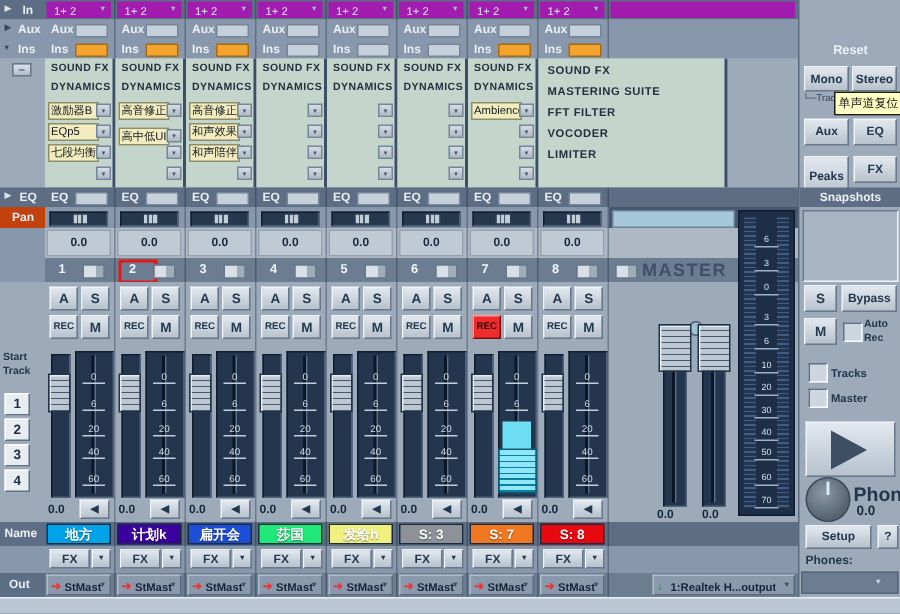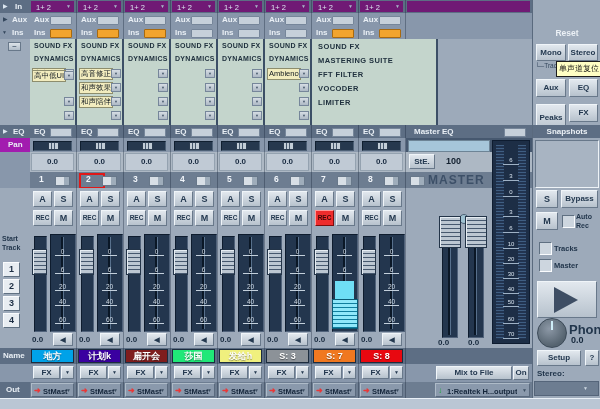--- a/index.html
+++ b/index.html
@@ -24,21 +24,21 @@
   #row-fx2{top:364px;height:18px;background:#8897ab;}
   #row-out{top:382px;height:16px;background:#6d7d91;}
   #bottom-bar{position:absolute;left:0;top:398px;width:600px;height:11px;background:#bac6d4;border-top:1px solid #e9f0f7;}
   
   .rowlab{position:absolute;color:#e9eff5;font-size:8px;font-weight:bold;line-height:13px;}
   .arrow{position:absolute;color:#dce6f0;font-size:6px;line-height:13px;}
   .btn{position:absolute;background:linear-gradient(#e2e8ee,#b7c2cd);border:1px solid;border-color:#f0f5f9 #68788a #68788a #f0f5f9;color:#23384f;font-weight:bold;font-size:8px;line-height:1;text-align:center;padding:0;font-family:"Liberation Sans",sans-serif;}
   .rowbtn{position:absolute;right:4px;top:3px;width:20px;height:7px;background:#c6d0da;border:1px solid #76869a;border-radius:1px;}
   .rowbtn.orange{background:#f2a42e;border-color:#a86a10;}
   
-  .incell{position:absolute;left:1px;top:1px;right:2px;bottom:1px;background:#701a75;}
+  .incell{position:absolute;left:1px;top:1px;right:2px;bottom:1px;background:#a21caf;}
   .intxt{position:absolute;left:5px;top:2px;font-size:7.5px;color:#dce6f0;}
   .inarrow{position:absolute;right:3px;top:2px;font-size:5px;color:#a7b6c8;}
   
   .fxcell{background:#c4d5cc;border-right:2px solid #3c4f66;}
   .fxt{position:absolute;left:4px;font-size:7px;font-weight:bold;color:#21323f;letter-spacing:.3px;white-space:nowrap;}
   .fxslot{position:absolute;left:2px;height:12px;width:43px;}
   .fxfield{position:absolute;left:0;top:0;width:31px;height:10px;background:#f2ecbe;border:1px solid #8d8d6d;font-size:7.5px;color:#10181f;overflow:hidden;white-space:nowrap;line-height:10px;padding-left:1px;}
   .mini-drop{position:absolute;right:1px;top:1px;width:10px;height:9px;background:linear-gradient(#d6dde4,#aeb9c5);border:1px solid #76869a;font-size:4px;color:#44566a;line-height:7px;text-align:center;padding:0;}
   .mfxt{position:absolute;left:6px;font-size:7.5px;font-weight:bold;color:#21323f;letter-spacing:.4px;}
   .minus-btn{position:absolute;left:8px;top:3px;width:13px;height:9px;background:linear-gradient(#dde4ea,#b0bcc8);border:1px solid #68788a;font-size:8px;line-height:6px;text-align:center;color:#23384f;padding:0;}
@@ -254,24 +254,43 @@
 
   <div class="row" id="row-fx">
     <div class="cell side">
       <button class="minus-btn">−</button>
     </div>
     <div class="chs" id="chs-fx">
         <div class="cell ch fxcell">
     <span class="fxt" style="top:3px">SOUND FX</span>
     <span class="fxt" style="top:16px">DYNAMICS</span>
           <div class="fxslot" style="top:29px">
+            <span class="fxfield">激励器B</span>
+            <button class="mini-drop">▼</button>
+          </div>
+          <div class="fxslot" style="top:43px">
+            <span class="fxfield">EQp5</span>
+            <button class="mini-drop">▼</button>
+          </div>
+          <div class="fxslot" style="top:57px">
+            <span class="fxfield">七段均衡</span>
+            <button class="mini-drop">▼</button>
+          </div>
+          <div class="fxslot" style="top:71px">
+            <button class="mini-drop">▼</button>
+          </div>
+        </div>
+        <div class="cell ch fxcell">
+    <span class="fxt" style="top:3px">SOUND FX</span>
+    <span class="fxt" style="top:16px">DYNAMICS</span>
+          <div class="fxslot" style="top:29px">
             <span class="fxfield">高音修正</span>
             <button class="mini-drop">▼</button>
           </div>
-          <div class="fxslot" style="top:31px">
+          <div class="fxslot" style="top:46px">
             <span class="fxfield">高中低UI</span>
             <button class="mini-drop">▼</button>
           </div>
           <div class="fxslot" style="top:57px">
             <button class="mini-drop">▼</button>
           </div>
           <div class="fxslot" style="top:71px">
             <button class="mini-drop">▼</button>
           </div>
         </div>
@@ -401,28 +420,24 @@
         </div>
         <div class="cell ch">
           <span class="rowlab" style="left:4px">EQ</span>
     <span class="rowbtn"></span>
         </div>
         <div class="cell ch">
           <span class="rowlab" style="left:4px">EQ</span>
     <span class="rowbtn"></span>
         </div>
       </div>
-    <div class="cell mcell">
-      <span class="rowlab" style="left:8px">Master EQ</span>
-      <span class="rowbtn" style="right:6px"></span>
-    </div>
   </div>
 
   <div class="row" id="row-pan">
-    <div class="cell side" style="background:#a21caf">
+    <div class="cell side" style="background:#c2410c">
       <span class="rowlab" style="left:8px;line-height:14px">Pan</span>
     </div>
     <div class="chs" id="chs-pan">
         <div class="cell ch">
           <div class="pantrack">
             <div class="panhandle"></div>
           </div>
         </div>
         <div class="cell ch">
           <div class="pantrack">
@@ -486,24 +501,20 @@
         <div class="cell ch">
           <div class="panval">0.0</div>
         </div>
         <div class="cell ch">
           <div class="panval">0.0</div>
         </div>
         <div class="cell ch">
           <div class="panval">0.0</div>
         </div>
       </div>
-    <div class="cell mcell">
-      <button class="btn" style="left:3px;top:2px;width:26px;height:15px;font-size:8px;line-height:13px">StE.</button>
-      <span style="position:absolute;left:40px;top:4px;font-size:9px;font-weight:bold;color:#121f2e">100</span>
-    </div>
   </div>
 
   <div class="row" id="row-num">
     <div class="cell side" style="background:#8897ab"></div>
     <div class="chs" id="chs-num">
         <div class="cell ch">
     <span class="numlab">1</span>
     <span class="numbtn"></span>
         </div>
         <div class="cell ch">
@@ -727,21 +738,21 @@
       <span class="rowlab" style="left:3px;line-height:16px">Name</span>
     </div>
     <div class="chs" id="chs-name">
         <div class="cell ch">
           <div class="namecell" style="background:#00a2e8;color:#ffffff">地方</div>
         </div>
         <div class="cell ch">
           <div class="namecell" style="background:#3a00a0;color:#ffffff">计划k</div>
         </div>
         <div class="cell ch">
-          <div class="namecell" style="background:#7f1d1d;color:#ffffff">扁开会</div>
+          <div class="namecell" style="background:#1d4ed8;color:#ffffff">扁开会</div>
         </div>
         <div class="cell ch">
           <div class="namecell" style="background:#20e878;color:#ffffff">莎国</div>
         </div>
         <div class="cell ch">
           <div class="namecell" style="background:#f0f07e;color:#ffffff">发给h</div>
         </div>
         <div class="cell ch">
           <div class="namecell" style="background:#8c9298;color:#ffffff">S: 3</div>
         </div>
@@ -784,24 +795,20 @@
         </div>
         <div class="cell ch">
           <button class="btn fxbtn">FX</button>
     <button class="btn fxdrop">▼</button>
         </div>
         <div class="cell ch">
           <button class="btn fxbtn">FX</button>
     <button class="btn fxdrop">▼</button>
         </div>
       </div>
-    <div class="cell mcell">
-      <button class="btn" style="left:30px;top:2px;width:76px;height:14px;font-size:8px;line-height:12px">Mix to File</button>
-      <button class="btn" style="left:107px;top:2px;width:16px;height:14px;font-size:8px;line-height:12px">On</button>
-    </div>
   </div>
 
   <div class="row" id="row-out">
     <div class="cell side" style="background:#5d6e84">
       <span class="rowlab" style="left:6px;line-height:16px">Out</span>
     </div>
     <div class="chs" id="chs-out">
         <div class="cell ch">
           <div class="outcell">
     <span class="outarrow">➜</span>
@@ -909,21 +916,21 @@
     <button class="btn" style="left:4px;top:281px;width:60px;height:37px">
         <span class="playtri"></span>
       </button>
     <div class="knob">
         <div class="knob-notch"></div>
       </div>
     <span class="cblab" style="left:36px;top:322px;font-size:13px">Phones</span>
     <span style="position:absolute;left:38px;top:335px;font-size:9px;font-weight:bold;color:#16283c">0.0</span>
     <button class="btn" style="left:4px;top:350px;width:44px;height:16px;line-height:14px">Setup</button>
     <button class="btn" style="left:52px;top:350px;width:14px;height:16px;line-height:14px">?</button>
-    <span class="cblab" style="left:4px;top:369px;font-size:8px">Stereo:</span>
+    <span class="cblab" style="left:4px;top:369px;font-size:8px">Phones:</span>
     <div class="drop-row" style="top:381px;height:13px;bottom:auto">
       <span class="outdrop" style="top:3px;right:10px;color:#cdd8e2">▼</span>
     </div>
   </div>
 
   <div class="tooltip">单声道复位</div>
   <div id="bottom-bar"></div>
 </div>
 
 </body></html>

